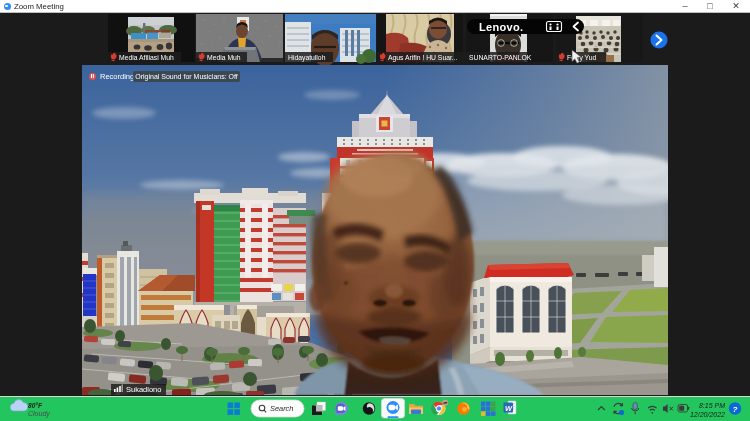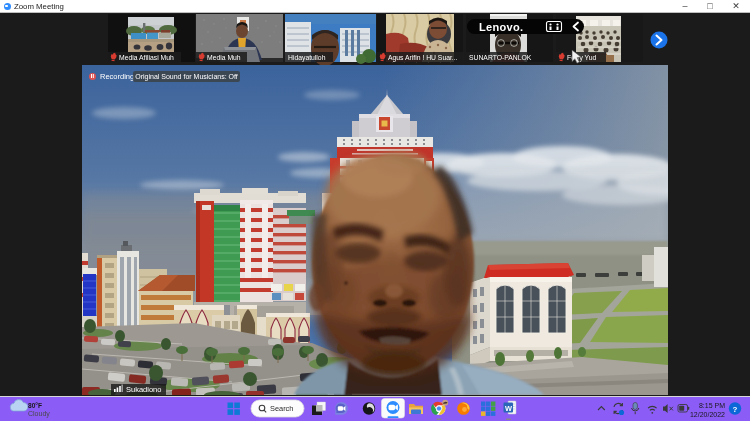--- a/index.html
+++ b/index.html
@@ -19,21 +19,21 @@
   
   .video { position:absolute; left:82px; top:65px; width:586px; height:330px; background:#4a72a8; overflow:hidden;}
   .rec { position:absolute; left:89px; top:70px; height:12px; display:flex; align-items:center; color:#fff; font-size:7.5px; }
   .recdot { width:7px; height:7px; border-radius:50%; background:#e05252; margin-right:4px; position:relative;}
   .recdot:after { content:""; position:absolute; left:2.1px; top:1.8px; width:1px; height:3.4px; background:#fff; box-shadow:1.8px 0 0 #fff; }
   .pill { position:absolute; left:133px; top:71px; width:107px; height:11px; background:rgba(60,66,72,.85);
     border-radius:2px; color:#fff; font-size:7px; line-height:11px; text-align:center;}
   .nametag { position:absolute; left:82px; top:384px; height:11px; background:rgba(25,25,25,.8);
     color:#fff; font-size:7.5px; line-height:11px; padding:0 5px 0 3px;margin-left:29px;}
   
-  .taskbar { position:absolute; left:0; top:396px; width:750px; height:25px; background:#8b5cf6; border-top:1px solid #d8d6d9;}
+  .taskbar { position:absolute; left:0; top:396px; width:750px; height:25px; background:#22c55e; border-top:1px solid #d8d6d9;font-style:italic;}
 </style>
 </head>
 <body>
 <div id="app">
 
   <div class="titlebar">
     <div class="zicon"></div>
     <div class="ttext">Zoom Meeting</div>
     <div class="wbtn" style="left:680px;">–</div>
     <div class="wbtn" style="left:705px;">□</div>

